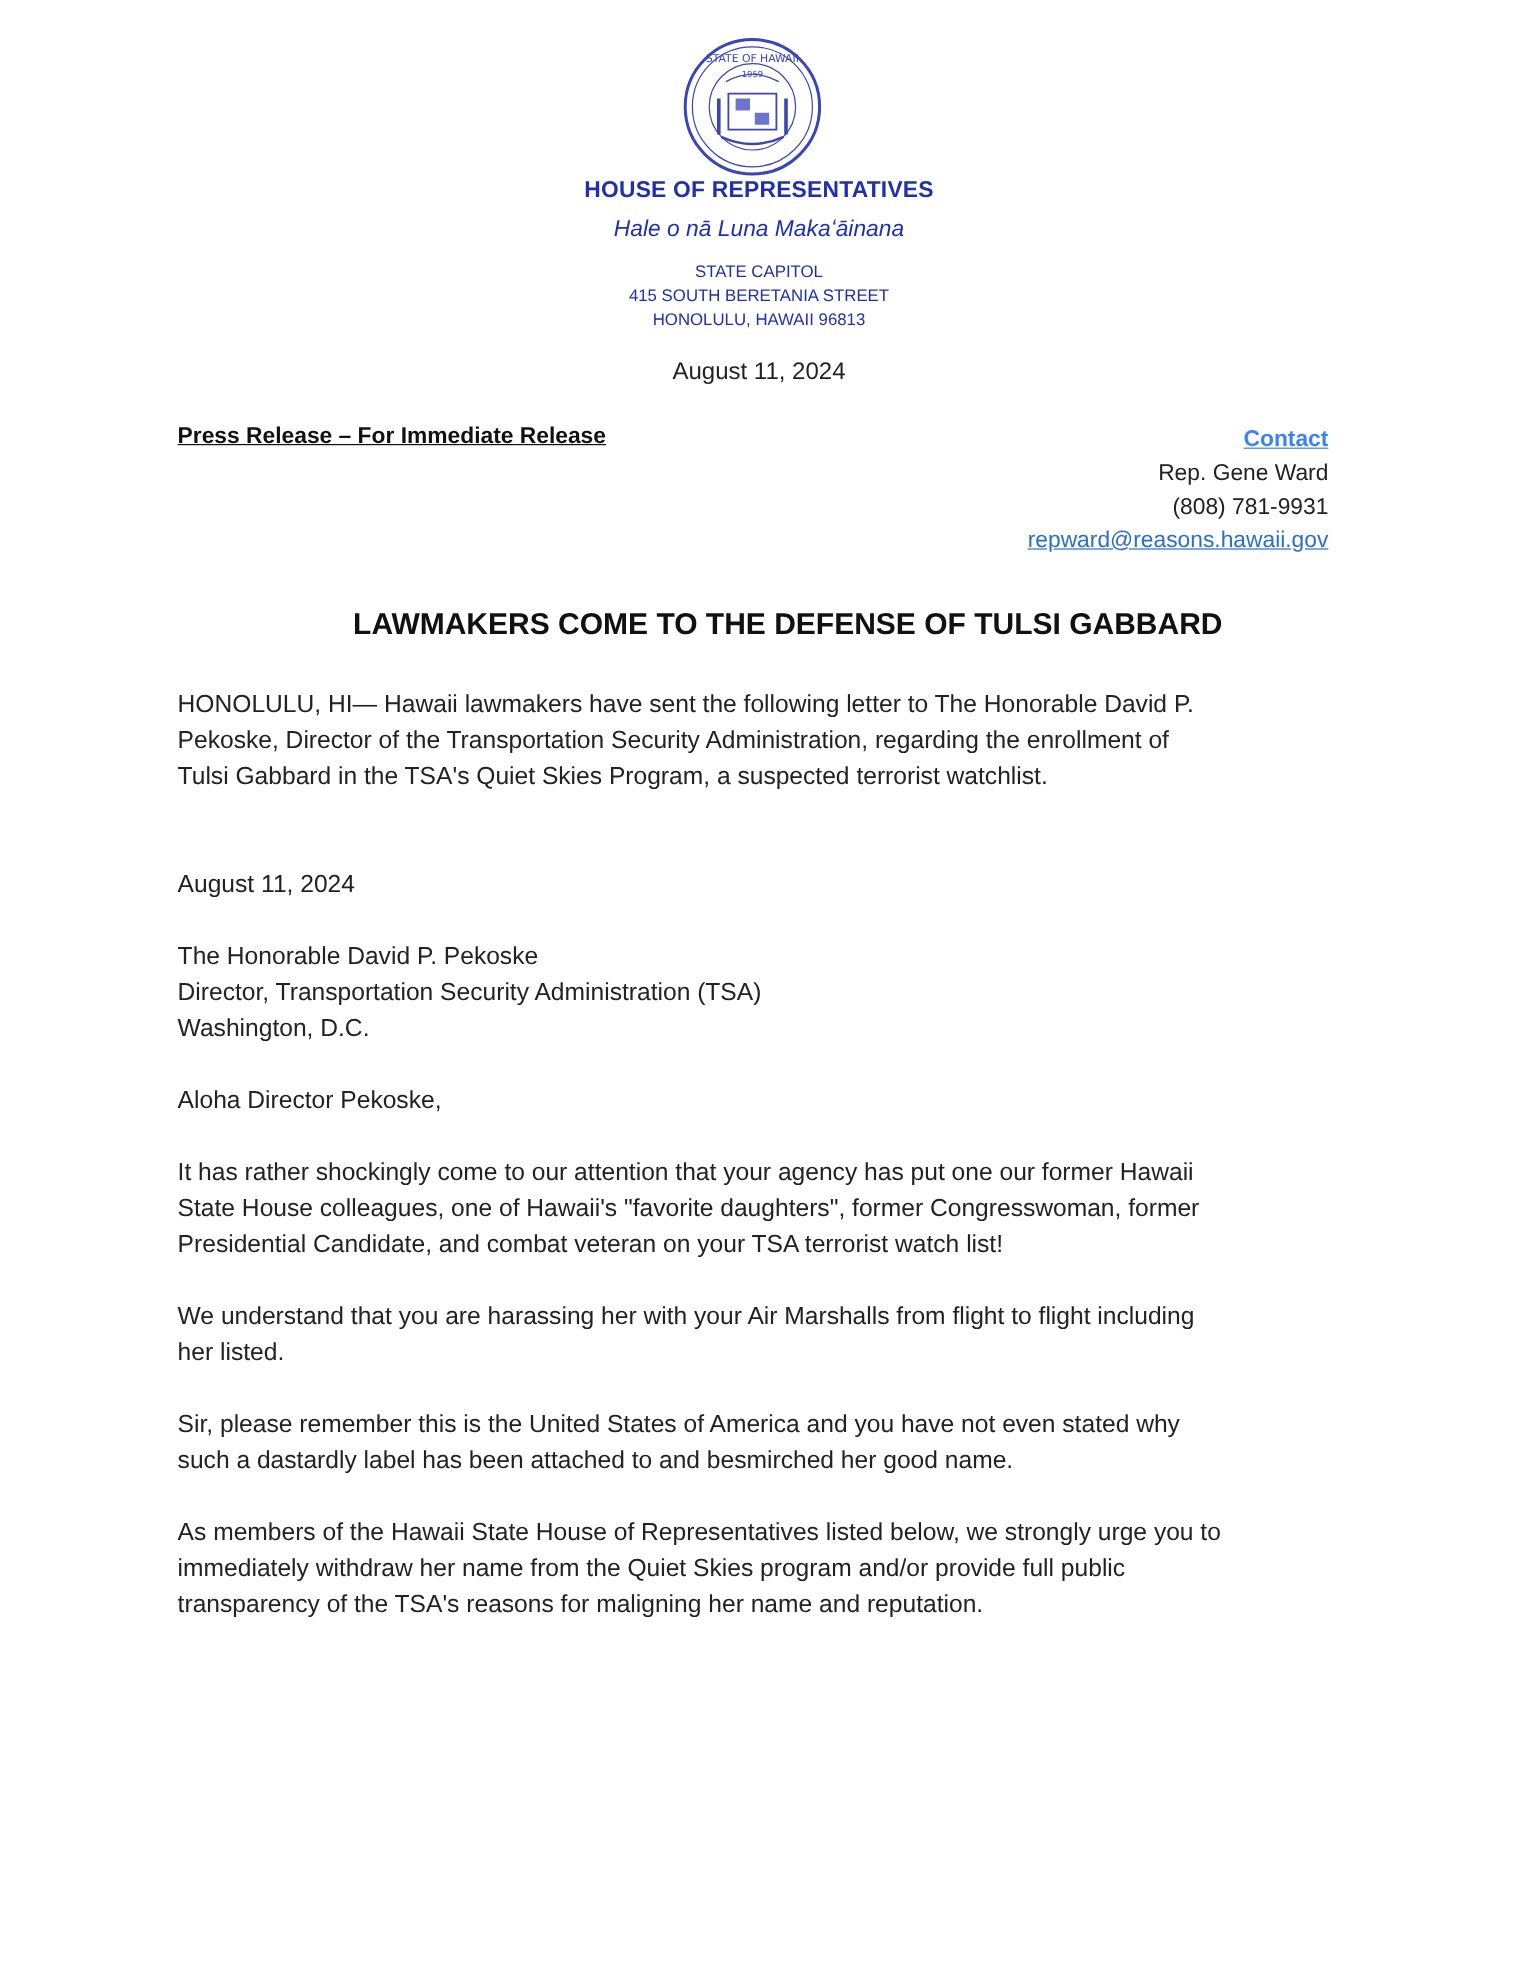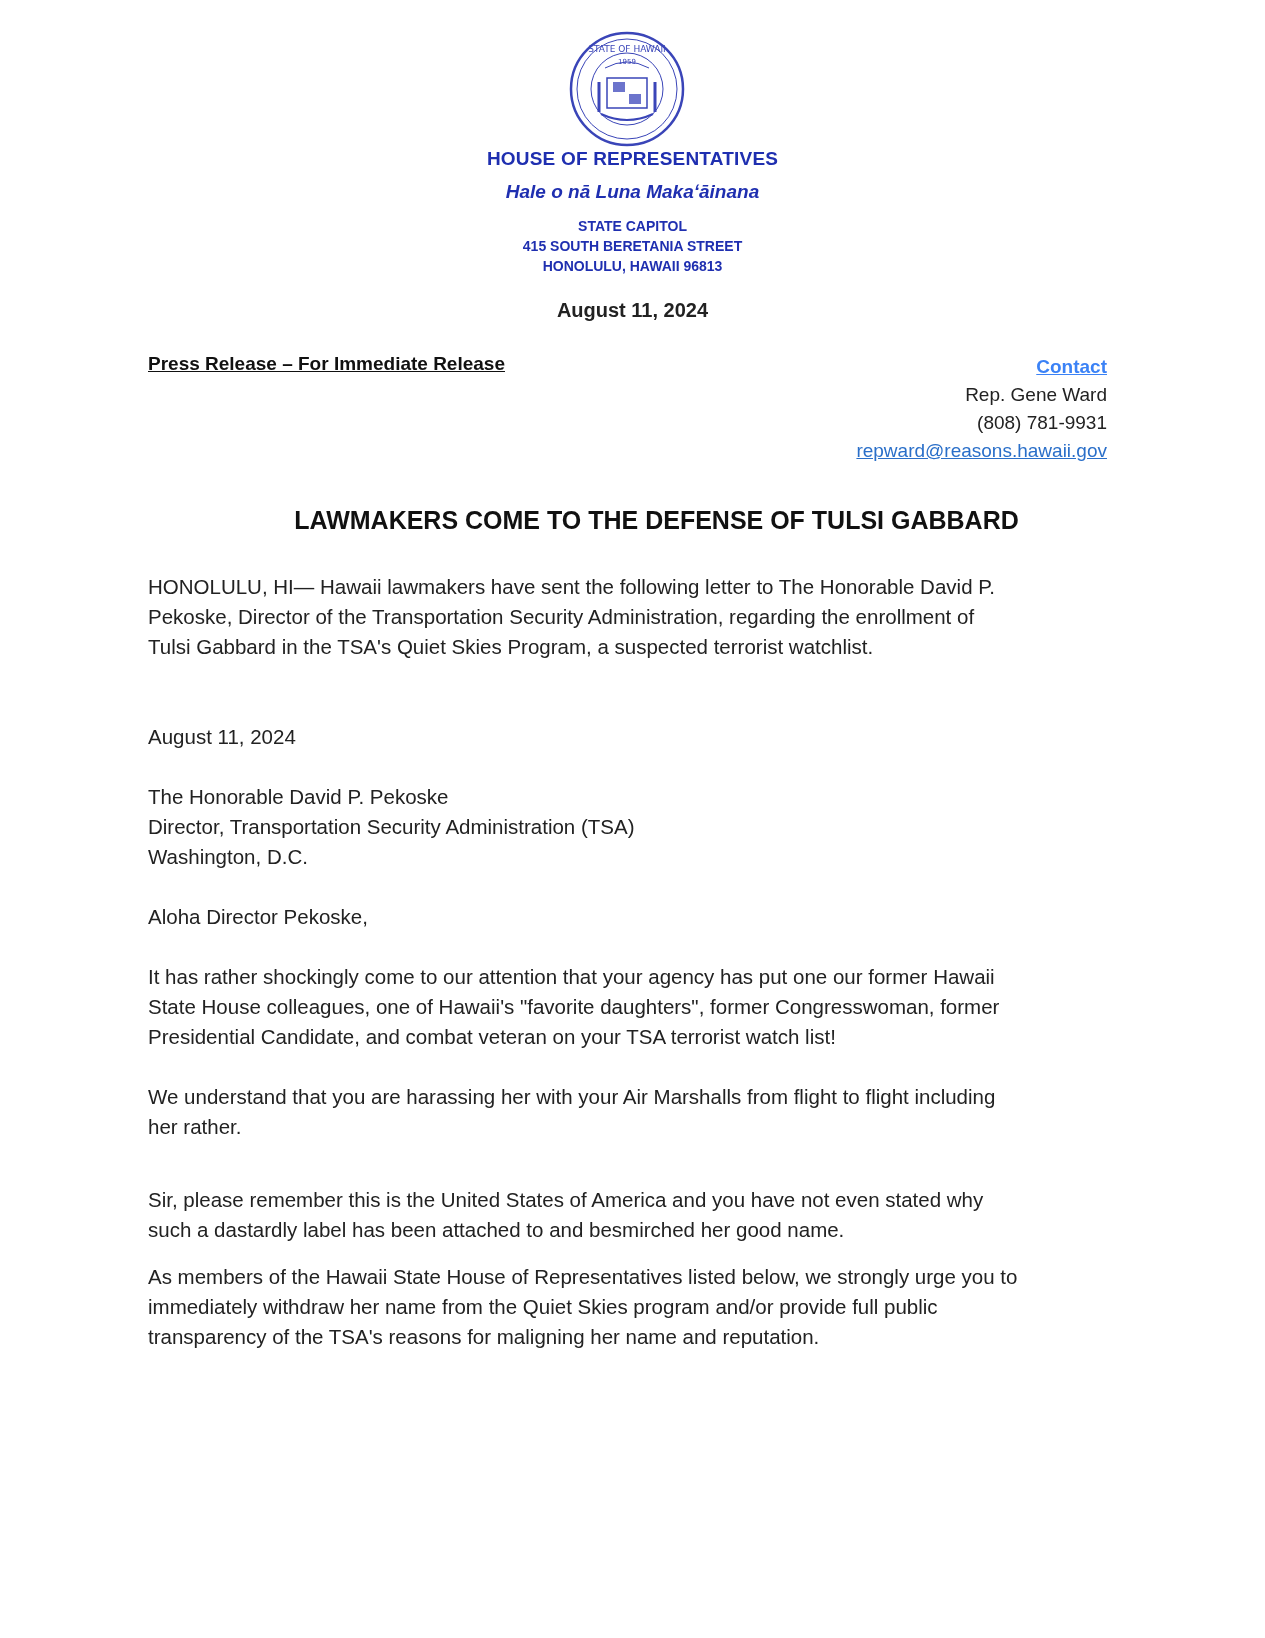--- a/index.html
+++ b/index.html
@@ -5,21 +5,21 @@
   html, body { margin: 0; padding: 0; background: #ffffff; }
   body {
     width: 1265px; height: 1638px; position: relative; overflow: hidden;
     font-family: "Liberation Sans", "DejaVu Sans", sans-serif;
     color: #1a1a1a;
   }
   .page { position: absolute; left: 0; top: 0; width: 1265px; height: 1638px; }
   .seal {
     position: absolute; left: 565px; top: 30px; width: 124px; height: 118px;
   }
-  .center { position: absolute; left: 0; width: 1265px; text-align: center; font-weight: bold; }
+  .center { position: absolute; left: 0; width: 1265px; text-align: center; }
   .house-title { top: 148px; font-size: 19px; font-weight: bold; color: #1f2fb0; letter-spacing: 0.2px; }
   .house-sub { top: 181px; font-size: 19px; font-style: italic; color: #1f2fb0; }
   .addr { font-size: 14px; color: #1f2fb0; }
   .addr1 { top: 218px; }
   .addr2 { top: 238px; }
   .addr3 { top: 258px; }
   .top-date { top: 299px; font-size: 20px; color: #222; }
 
   .pr-label {
     position: absolute; left: 148px; top: 353px; font-size: 19px; font-weight: bold;
@@ -37,21 +37,21 @@
   }
   .body-text {
     position: absolute; left: 148px; width: 960px; font-size: 20.5px; line-height: 30px; color: #222;
   }
   .p-intro { top: 572px; }
   .p-date { top: 722px; }
   .p-addr { top: 782px; }
   .p-greet { top: 902px; }
   .p1 { top: 962px; }
   .p2 { top: 1082px; }
-  .p3 { top: 1172px; margin-top: 13px; }
+  .p3 { top: 1172px; }
   .p4 { top: 1262px; }
   .p5 { top: 1382px; }
   .line { display: block; white-space: nowrap; }
 </style>
 </head>
 <body>
 
 <div class="page">
 
   <div class="seal">
@@ -104,21 +104,21 @@
   <div class="body-text p-greet">Aloha Director Pekoske,</div>
 
   <div class="body-text p1">
     <span class="line">It has rather shockingly come to our attention that your agency has put one our former Hawaii</span>
     <span class="line">State House colleagues, one of Hawaii's "favorite daughters", former Congresswoman, former</span>
     <span class="line">Presidential Candidate, and combat veteran on your TSA terrorist watch list!</span>
   </div>
 
   <div class="body-text p2">
     <span class="line">We understand that you are harassing her with your Air Marshalls from flight to flight including</span>
-    <span class="line">her rather.</span>
+    <span class="line">her listed.</span>
   </div>
 
   <div class="body-text p3">
     <span class="line">Sir, please remember this is the United States of America and you have not even stated why</span>
     <span class="line">such a dastardly label has been attached to and besmirched her good name.</span>
   </div>
 
   <div class="body-text p4">
     <span class="line">As members of the Hawaii State House of Representatives listed below, we strongly urge you to</span>
     <span class="line">immediately withdraw her name from the Quiet Skies program and/or provide full public</span>

